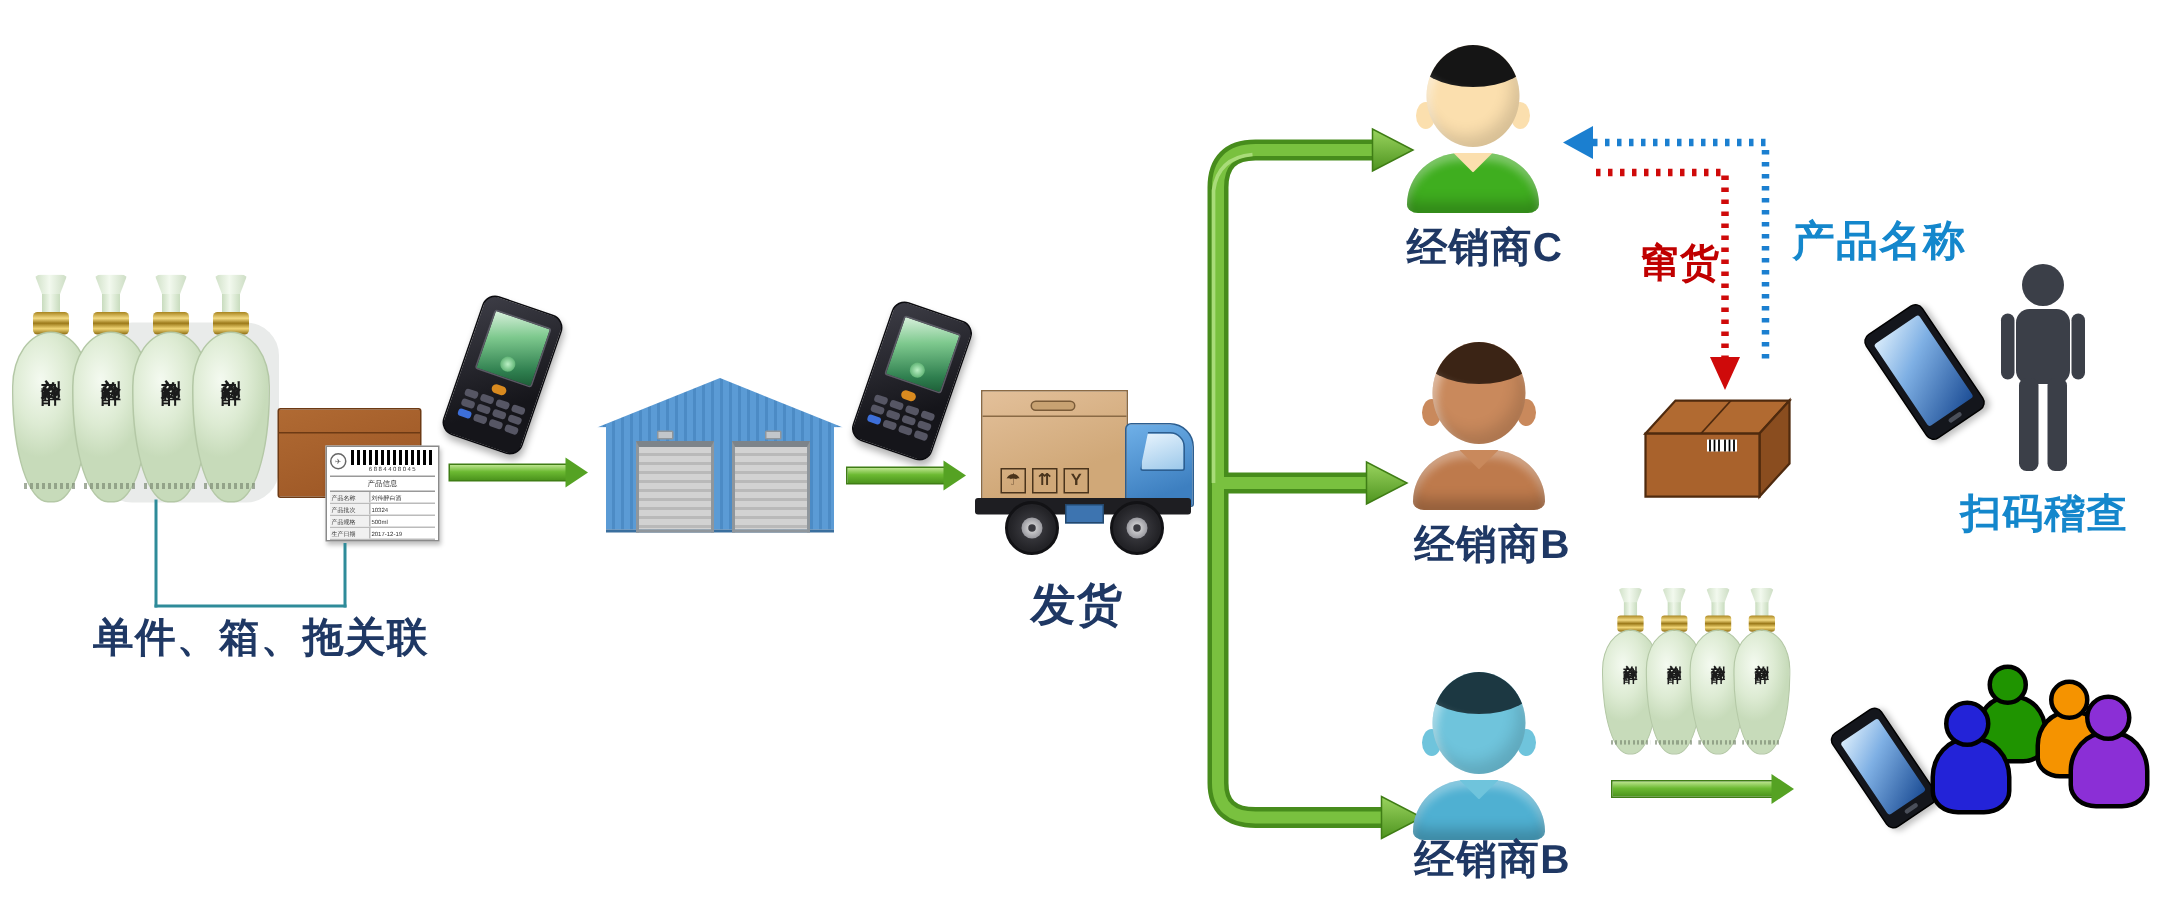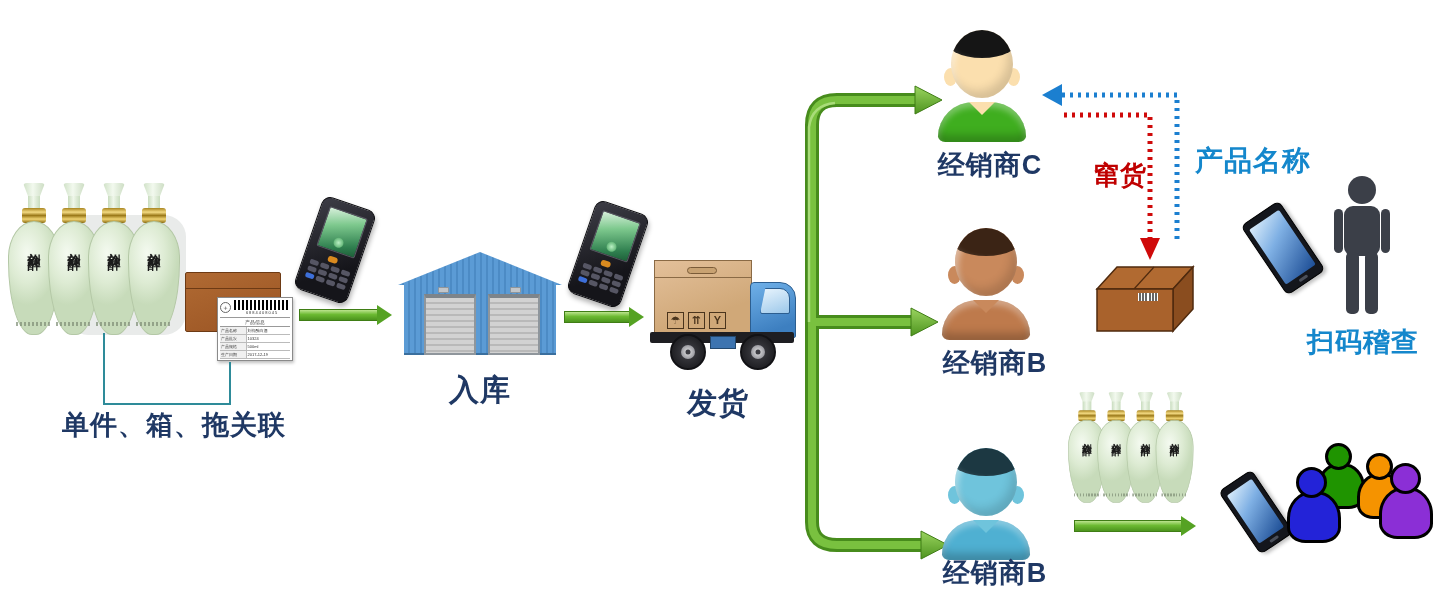--- a/index.html
+++ b/index.html
@@ -252,21 +252,20 @@
   </div>
 
   <div class="warehouse" style="left:398px; top:252px;">
     <div class="wh-roof"></div>
     <div class="wh-body"></div>
     <div class="wh-motor" style="left:40px; top:35px;"></div>
     <div class="wh-motor" style="left:112px; top:35px;"></div>
     <div class="wh-door" style="left:26px;"></div>
     <div class="wh-door" style="left:90px;"></div>
   </div>
-  <div class="cap cap-navy" style="left:398px; top:370px; width:164px; font-size:30px;">入库</div>
 
   <div class="pda" style="left:580px; top:205px; transform:rotate(19deg);">
     <div class="pda-screen">
         <div class="pda-dot"></div>
       </div>
     <div class="pda-key-orange"></div>
     <div class="pda-keys">
         <i></i>
         <i></i>
         <i></i>

